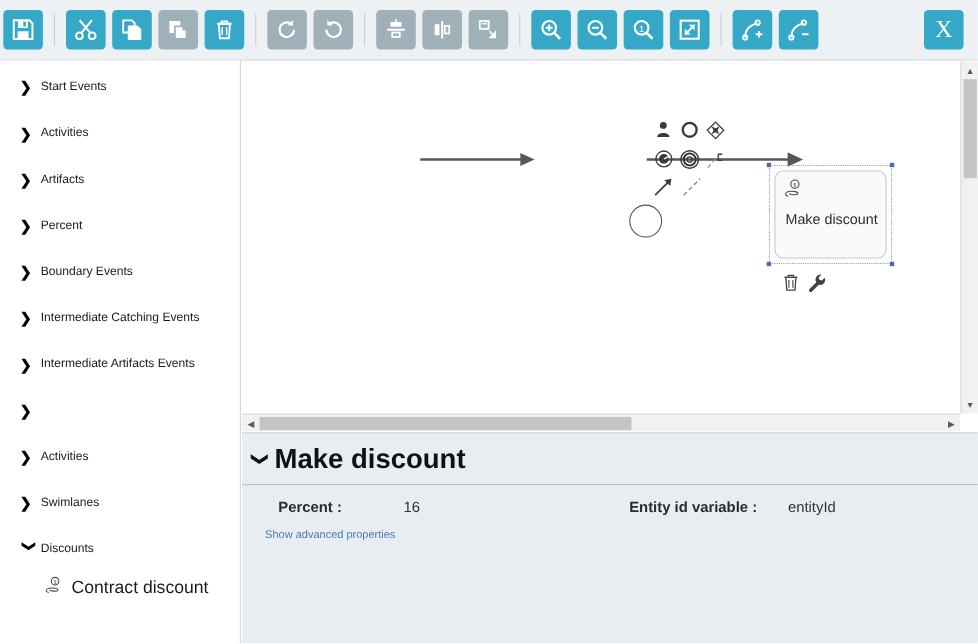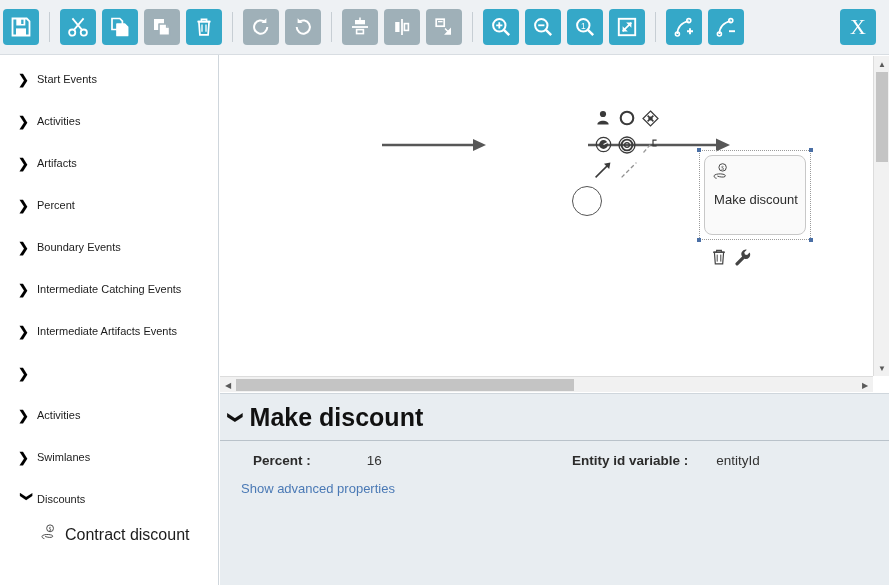--- a/index.html
+++ b/index.html
@@ -268,21 +268,21 @@
     font-weight: bold;
     color: #2b2b2b;
   }
   .prop-value {
     font-size: 13.5px;
     color: #333;
   }
   #adv-link {
     position: absolute;
     left: 21px; top: 40px;
-    font-size: 13px;
+    font-size: 10px;
     color: #4a79b5;
     cursor: pointer;
   }
 </style>
 </head>
 <body>
 
 <div id="toolbar">
 
   <div class="tb-group">

